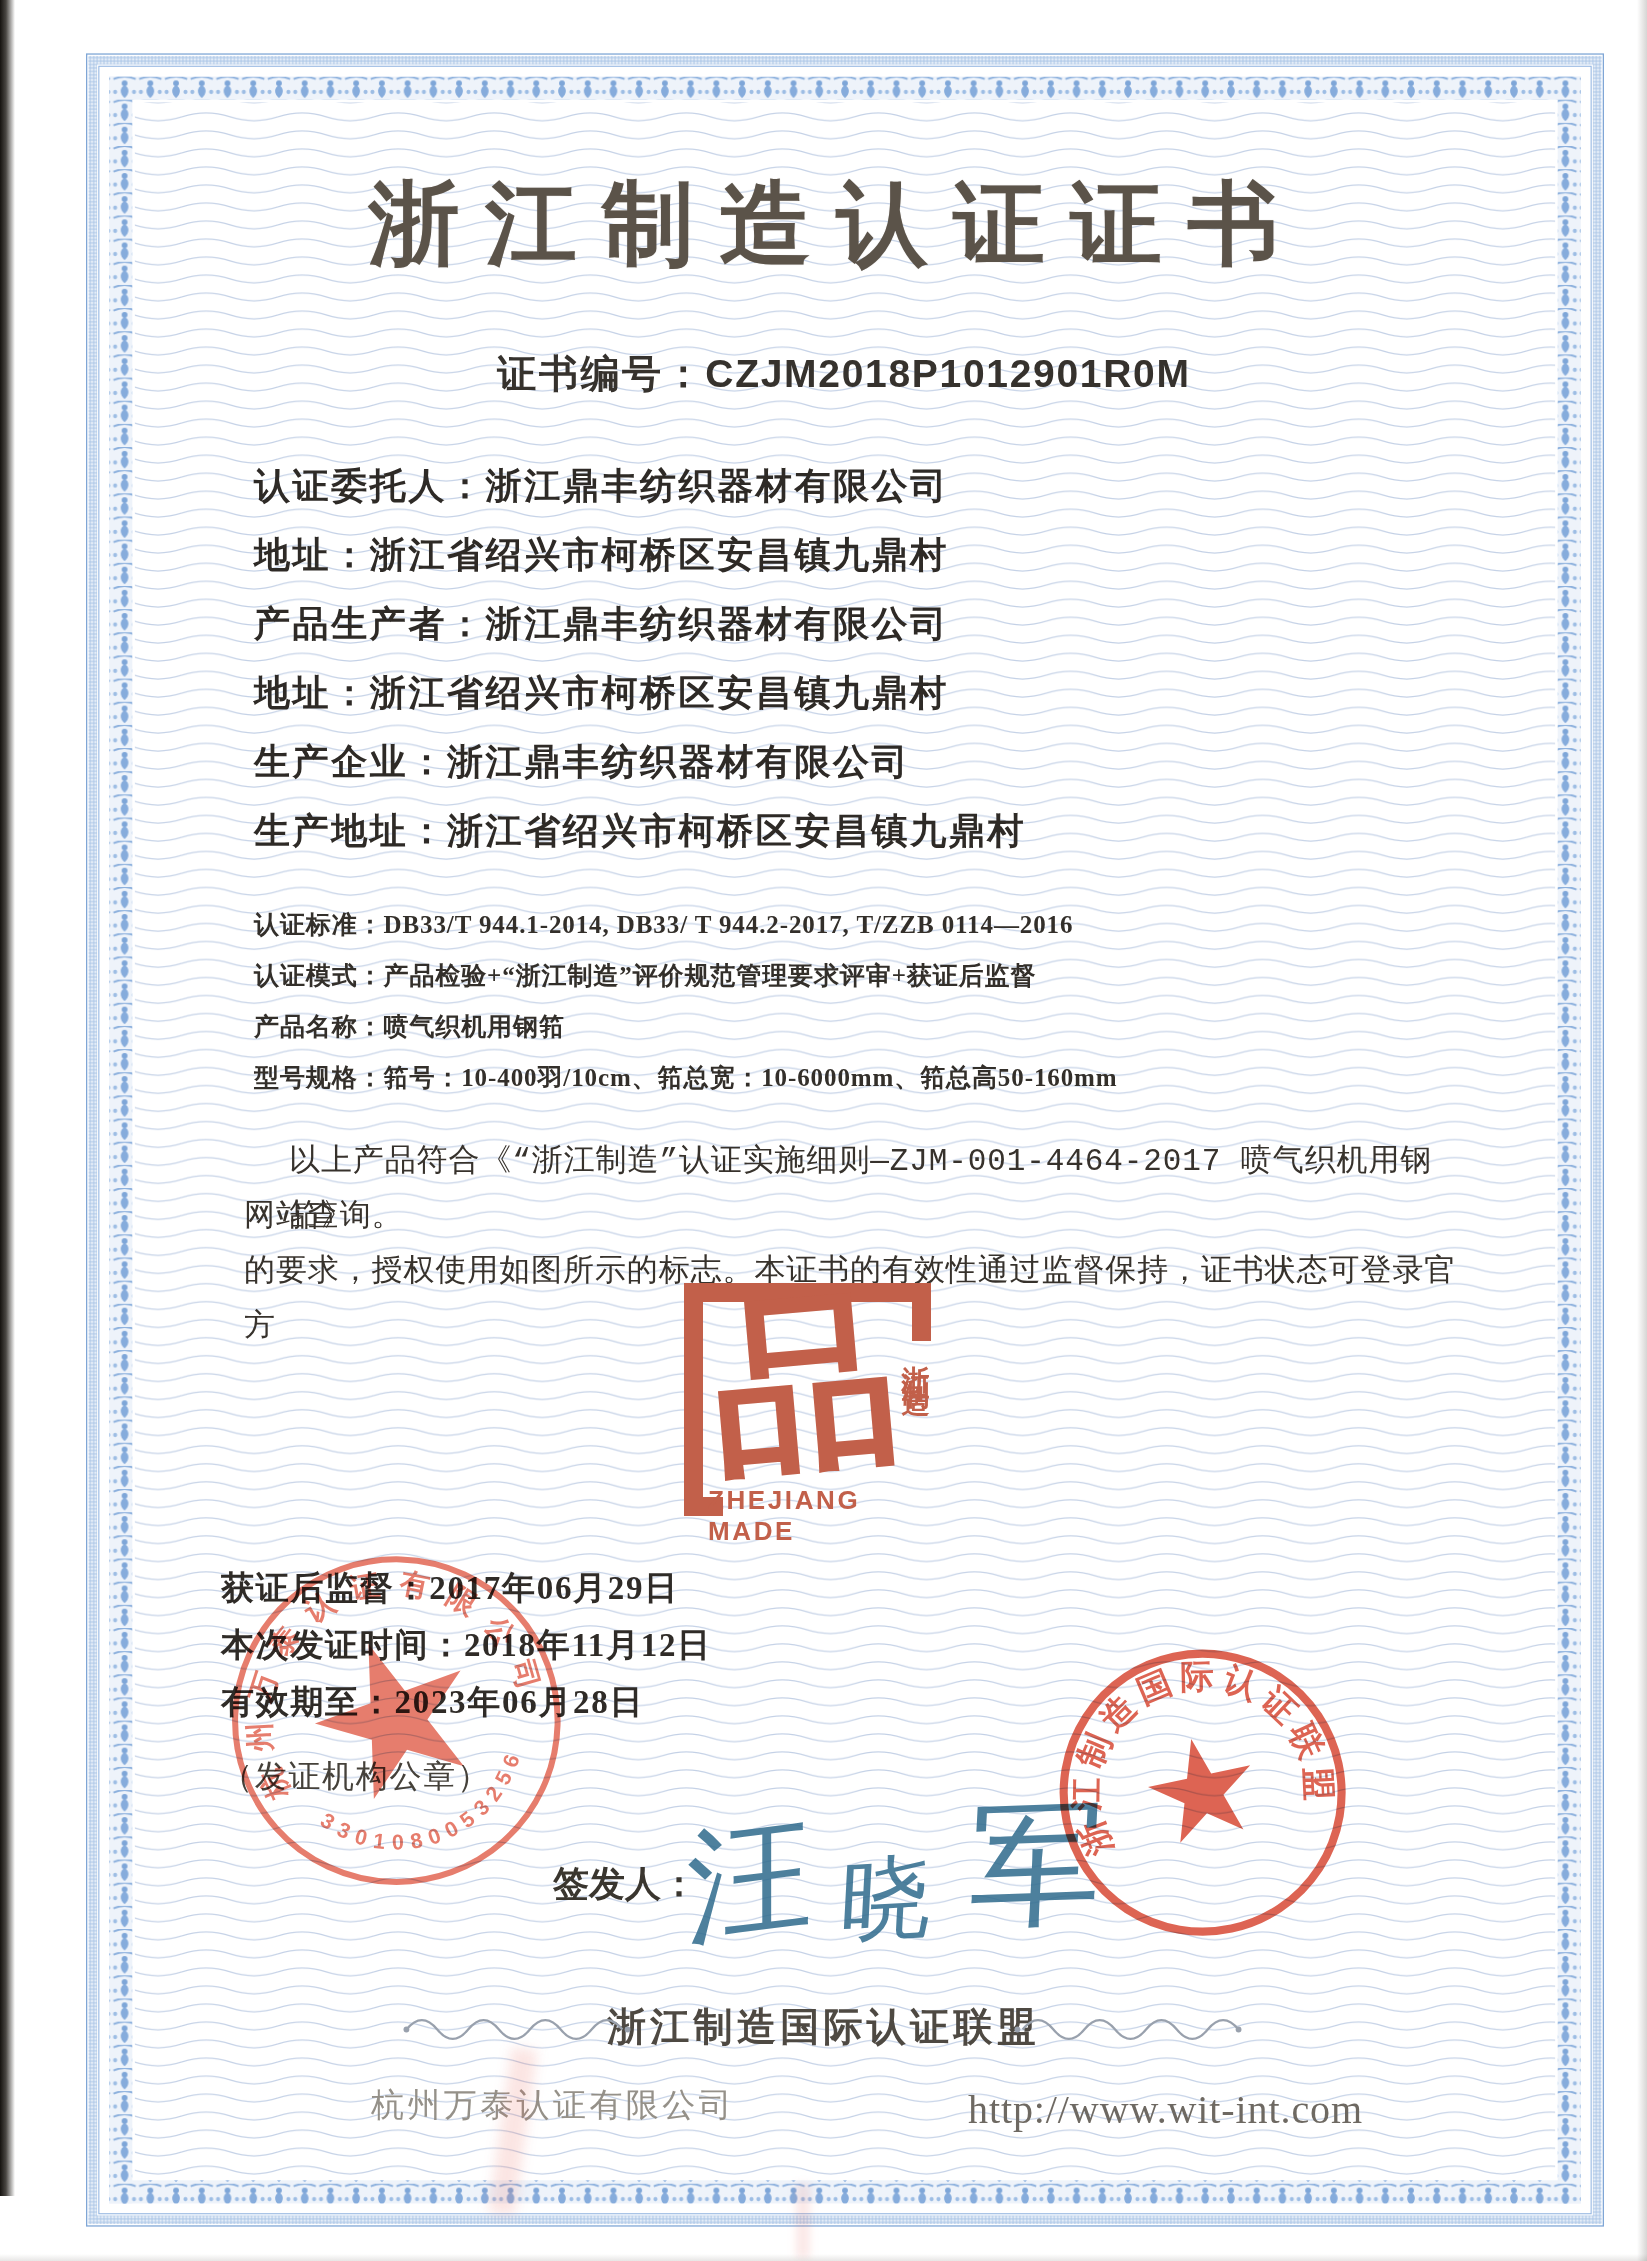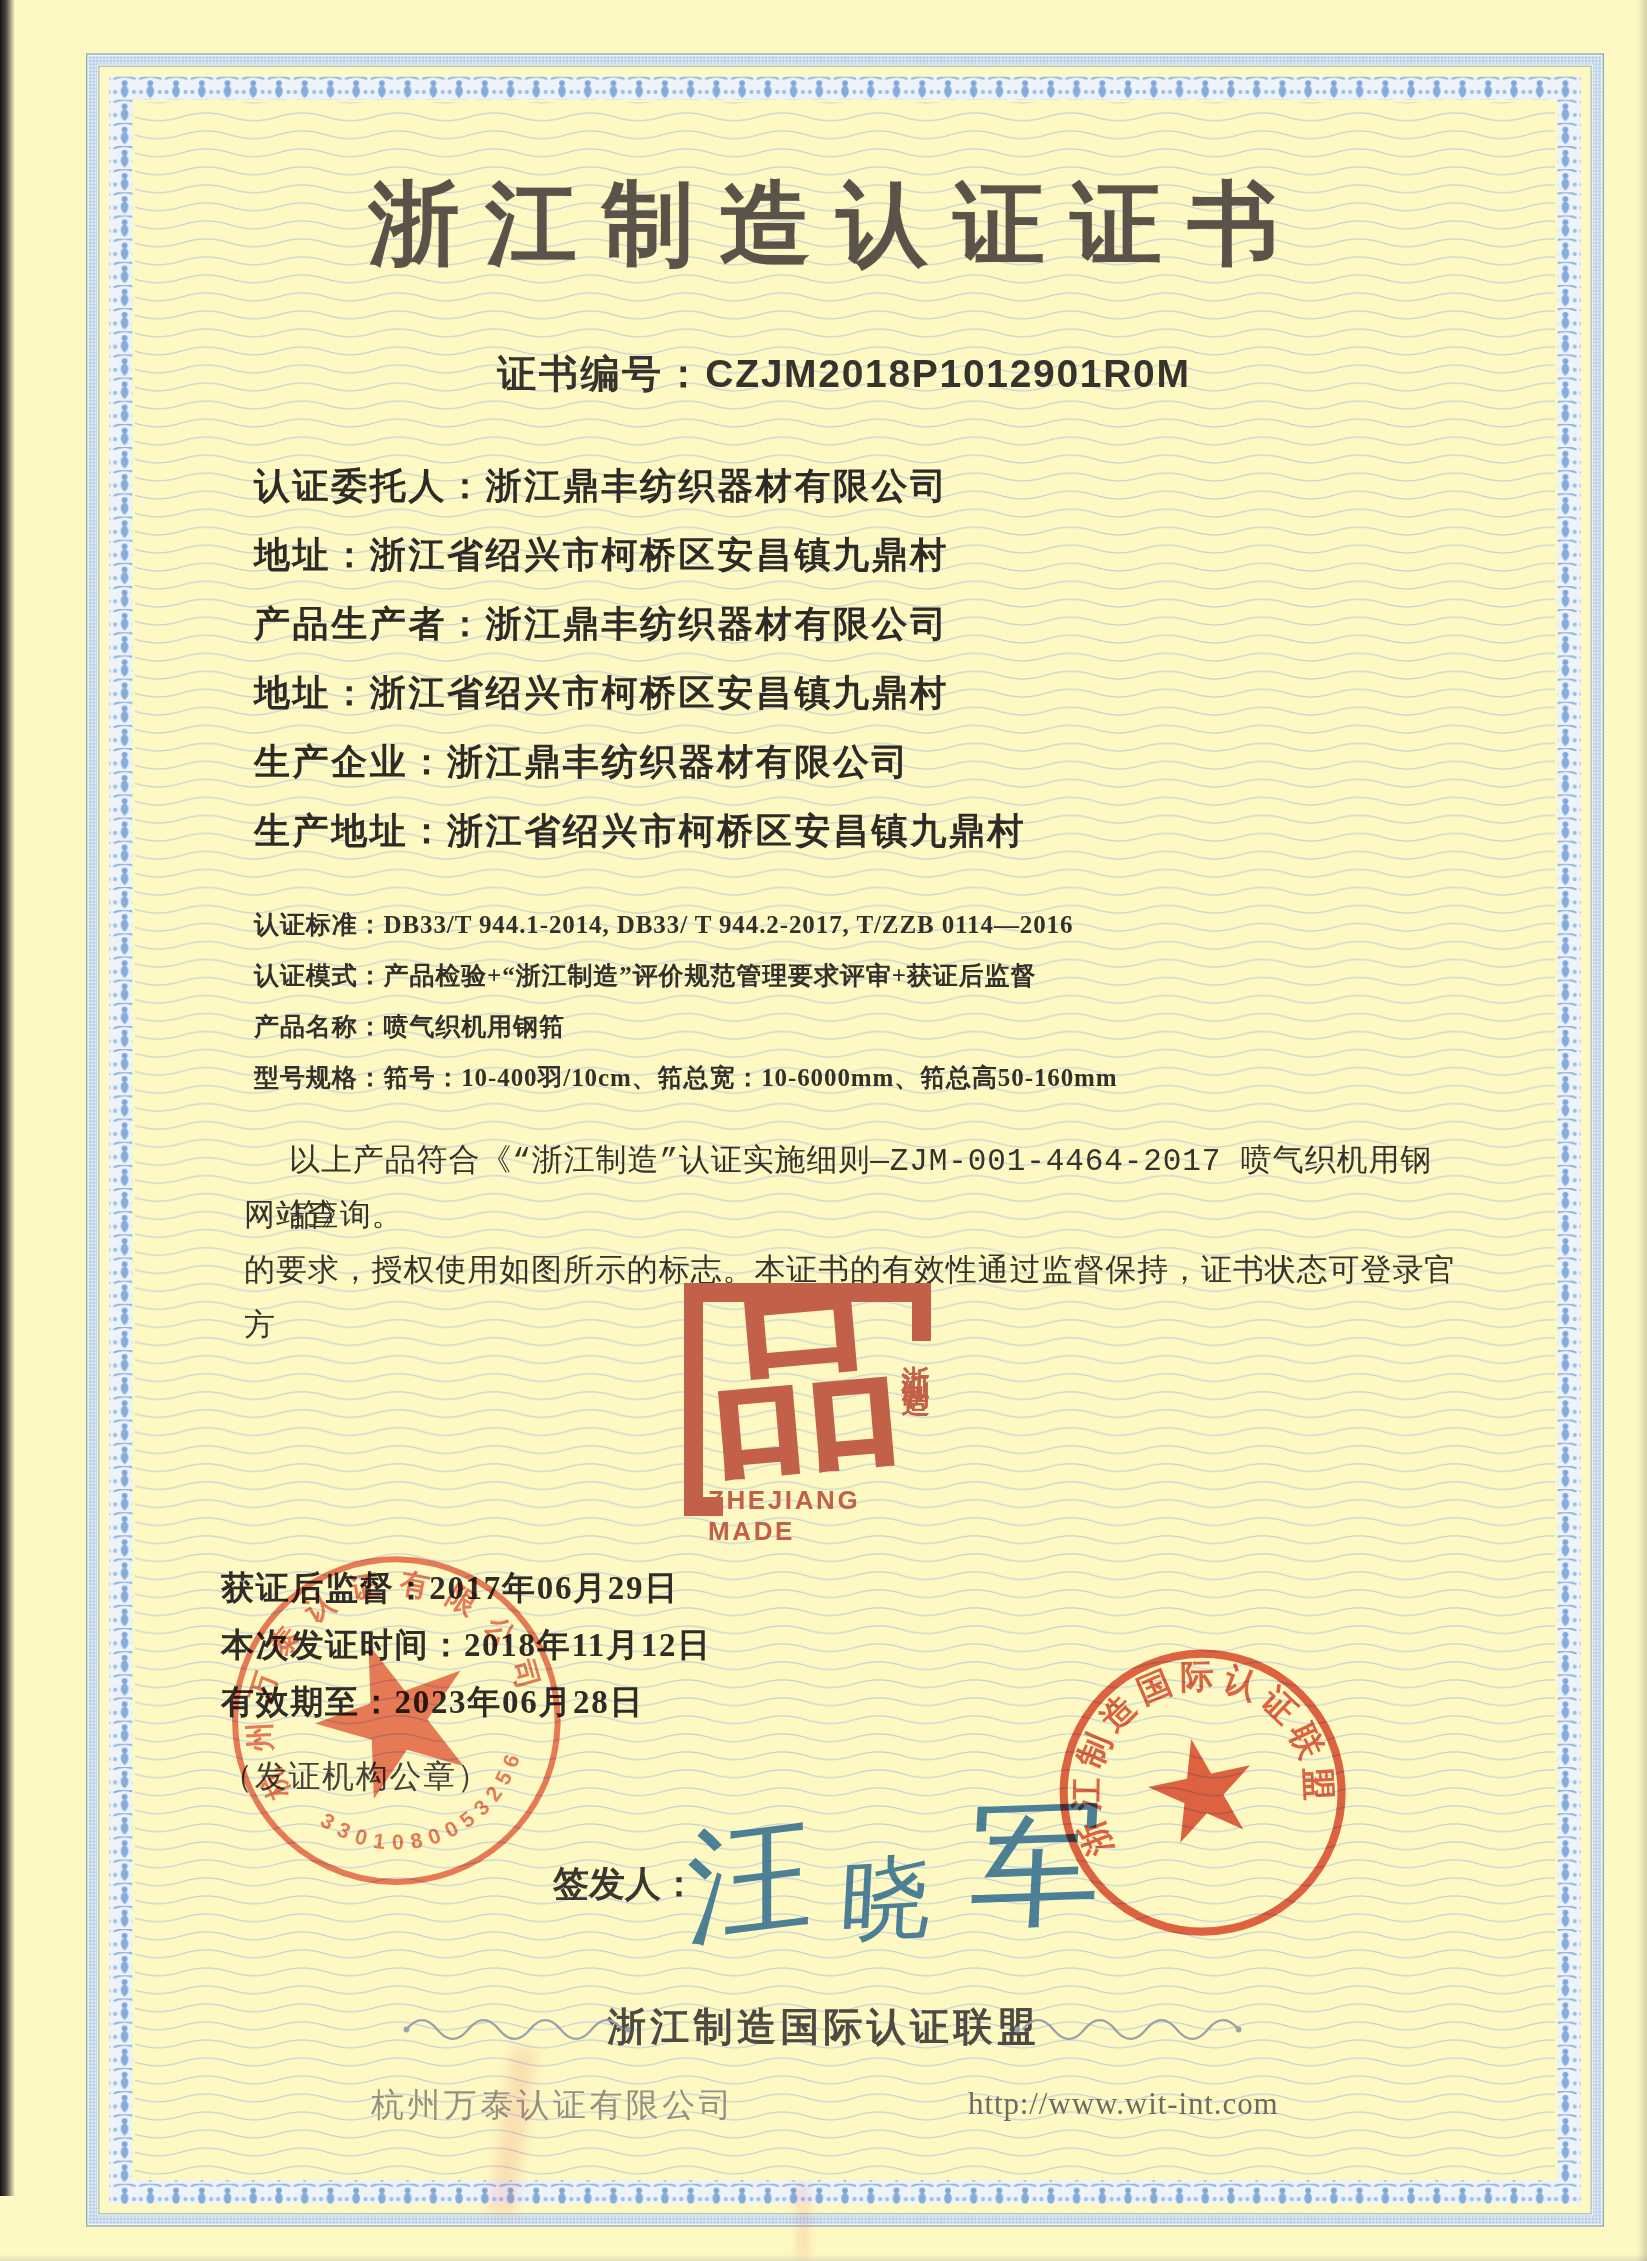--- a/index.html
+++ b/index.html
@@ -1,17 +1,17 @@
 <!DOCTYPE html>
 <html style="font-size:13.7px"><head>
 <meta charset="utf-8">
 <style>
   html,body{margin:0;padding:0;background:#d8d6d2;}
   .page{position:relative;width:1647px;height:2261px;overflow:hidden;
-        background:#fef9c3;
+        background:#ffffff;
         font-family:"Liberation Serif","DejaVu Serif",serif;}
   .abs{position:absolute;}
   
   .edge-left{left:0;top:0;width:15.4px;height:2196px;
     background:linear-gradient(to right,#15120f,#4a4743 40%,rgba(190,188,182,0));}
   .edge-right{right:0;top:0;width:10.3px;height:100%;
     background:linear-gradient(to left,rgba(110,106,100,.28),rgba(0,0,0,0));}
   .edge-bottom{left:0;bottom:0;width:100%;height:6.9px;
     background:linear-gradient(to top,rgba(120,116,110,.18),rgba(0,0,0,0));}
   
@@ -56,21 +56,21 @@
   .sig{left:686px;top:1764px;width:515px;height:180px;color:#2f6b8d;
     opacity:.85;filter:blur(0.3px);}
   .sig span{position:absolute;font-weight:500;display:block;}
   .sig .c0{left:0;top:34px;font-size:127px;transform:rotate(-7deg) skewX(-7deg);}
   .sig .c1{left:154px;top:74px;font-size:91px;transform:rotate(-3deg) skewX(-6deg);}
   .sig .c2{left:283px;top:12px;font-size:134px;transform:rotate(-2deg) skewX(-5deg);}
   .alliance{left:0;right:0;top:2000px;text-align:center;font-weight:700;
     font-size:39px;letter-spacing:4.3px;color:#4e4942;}
   .footer-left{left:371px;top:2083px;font-weight:500;font-size:33px;
     color:#8d887f;letter-spacing:3.4px;opacity:.92;}
-  .footer-right{left:968px;top:2086px;font-weight:500;font-size:31px;
+  .footer-right{left:968px;top:2086px;font-weight:500;font-size:40px;
     color:#6e6962;letter-spacing:0.9px;}
   
   .bleed1{left:500px;top:2048px;width:26px;height:167px;
     background:rgba(228,92,82,.16);filter:blur(6px);transform:rotate(8deg);}
   .bleed2{left:796px;top:2184px;width:13.7px;height:74px;
     background:rgba(228,92,82,.14);filter:blur(4.3px);}
   svg.overlay{pointer-events:none;}
   .seals{mix-blend-mode:multiply;}
 </style>
 </head>

